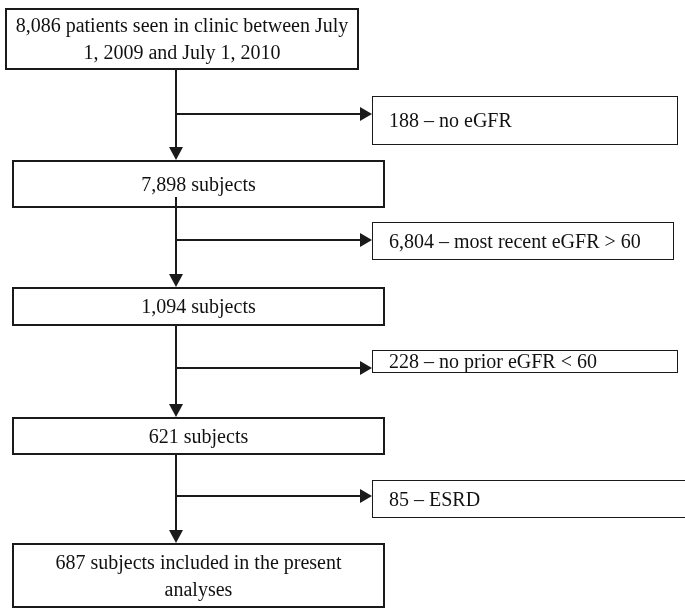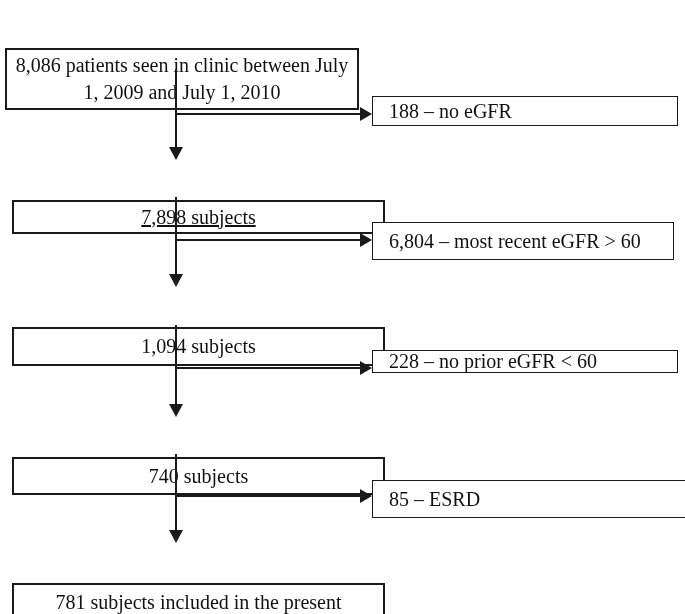--- a/index.html
+++ b/index.html
@@ -23,21 +23,20 @@
     border: 2px solid #1a1a1a;
     display: flex;
     align-items: center;
     font-size: 20px;
     line-height: 27px;
   }
   .box.main {
     justify-content: center;
     text-align: center;
     padding: 0 6px;
-    margin-top: 40px;
   }
   .box.side {
     border-width: 1.5px;
     justify-content: flex-start;
     text-align: left;
     padding: 0 8px 0 16px;
   }
   .vline {
     position: absolute;
     width: 2px;
@@ -60,27 +59,27 @@
     position: absolute;
     width: 0;
     height: 0;
     border-top: 7px solid transparent;
     border-bottom: 7px solid transparent;
     border-left: 12px solid #1a1a1a;
   }
 
   
   #box-m0 { left: 5px;  top: 8px;   width: 354px; height: 62px; }
-  #box-m1 { left: 12px; top: 160px; width: 373px; height: 34px; text-decoration: underline; }
+  #box-m1 { left: 12px; top: 160px; width: 373px; height: 48px; }
   #box-m2 { left: 12px; top: 287px; width: 373px; height: 39px; align-items: center; }
   #box-m3 { left: 12px; top: 417px; width: 373px; height: 38px; }
   #box-m4 { left: 12px; top: 543px; width: 373px; height: 65px; }
 
   
-  #box-s0 { left: 372px; top: 96px;  width: 306px; height: 30px; }
+  #box-s0 { left: 372px; top: 96px;  width: 306px; height: 49px; }
   #box-s1 { left: 372px; top: 222px; width: 302px; height: 38px; }
   #box-s2 { left: 372px; top: 350px; width: 306px; height: 23px; }
   #box-s3 { left: 372px; top: 480px; width: 354px; height: 38px; }
 
   
   #vline-0 { left: 175px; top: 69px;  height: 80px; }
   #vline-1 { left: 175px; top: 197px; height: 79px; }
   #vline-2 { left: 175px; top: 325px; height: 81px; }
   #vline-3 { left: 175px; top: 454px; height: 78px; }
 
@@ -110,24 +109,24 @@
   <div class="box main" id="box-m0">
     <span>8,086 patients seen in clinic between July 1, 2009 and July 1, 2010</span>
   </div>
   <div class="box main" id="box-m1">
     <span>7,898 subjects</span>
   </div>
   <div class="box main" id="box-m2">
     <span>1,094 subjects</span>
   </div>
   <div class="box main" id="box-m3">
-    <span>740 subjects</span>
+    <span>621 subjects</span>
   </div>
   <div class="box main" id="box-m4">
-    <span>781 subjects included in the present analyses</span>
+    <span>687 subjects included in the present analyses</span>
   </div>
 
   <div class="box side" id="box-s0">
     <span>188 – no eGFR</span>
   </div>
   <div class="box side" id="box-s1">
     <span>6,804 – most recent eGFR &gt; 60</span>
   </div>
   <div class="box side" id="box-s2">
     <span>228 – no prior eGFR &lt; 60</span>

